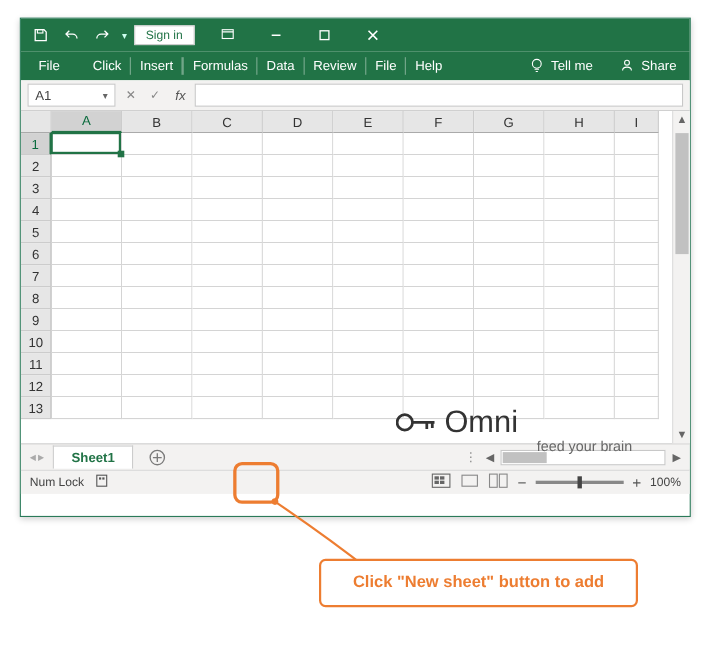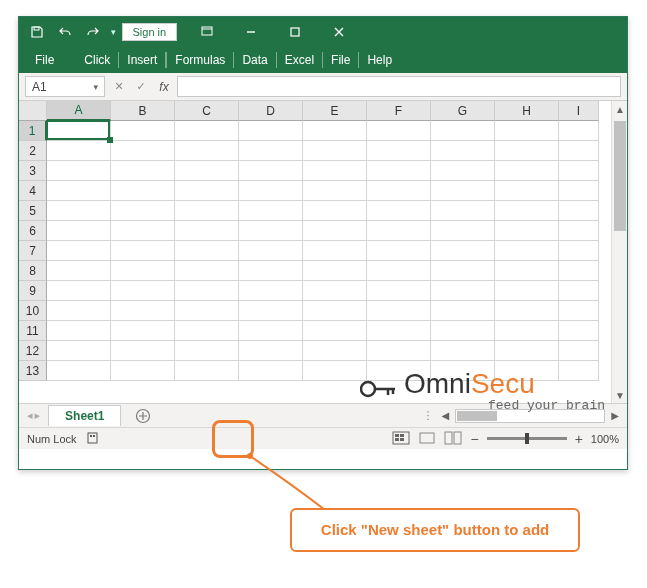--- a/index.html
+++ b/index.html
@@ -66,23 +66,23 @@
 
 
 .statusbar{ height:22px; background:#f3f2f1; border-top:1px solid #d8d8d8; display:flex; align-items:center; font-size:11px; color:#444; padding:0 8px; gap:10px;}
 .sb-right{margin-left:auto; display:flex; align-items:center; gap:8px;}
 .zoom-track{width:80px;height:3px;background:#888;position:relative;}
 .zoom-thumb{position:absolute;left:38px;top:-4px;width:4px;height:11px;background:#444;}
 
 
 .hl-box{ position:absolute; border:3px solid #ed7d31; border-radius:8px; }
 .callout{ position:absolute; border:2px solid #ed7d31; border-radius:6px; background:#fff; padding:10px 14px; text-align:center; color:#ed7d31; font-size:15px; font-weight:600; line-height:1.3; }
-.watermark{ position:absolute; color:#333; font-size:28px; font-family:Georgia,serif; display:flex; align-items:flex-end; }
+.watermark{ position:absolute; color:#333; font-size:28px; font-family:Georgia,serif; display:flex; align-items:center; }
 .wm-orange{ color:#ed7d31; }
-.wm-sub{ position:absolute; font-size:13px; color:#666; font-family:Liberation Mono, monospace; }
+.wm-sub{ position:absolute; font-size:13px; color:#666; font-family:Liberation Sans, sans-serif; }
 
 svg.connector{position:absolute; overflow:visible; pointer-events:none;}
 </style>
 </head>
 <body>
 
 <div class="window">
 
   <div class="titlebar">
     <div class="qat">
@@ -135,25 +135,38 @@
     <div style="width:10px"></div>
     <div class="tab">Click</div>
       <div class="sep"></div>
     <div class="tab">Insert</div>
       <div class="sep"></div>
       <div class="sep"></div>
     <div class="tab">Formulas</div>
       <div class="sep"></div>
     <div class="tab">Data</div>
       <div class="sep"></div>
-    <div class="tab">Excel</div>
+    <div class="tab">Review</div>
       <div class="sep"></div>
     <div class="tab">File</div>
       <div class="sep"></div>
     <div class="tab">Help</div>
+    <div class="tabs-right">
+      <span><svg width="14" height="14" viewBox="0 0 14 14">
+            <circle cx="7" cy="6" r="4" fill="none" stroke="#fff"></circle>
+            <path d="M5 11h4M6 13h2" stroke="#fff"></path>
+          </svg></span>
+      <span>Tell me</span>
+      <span style="width:12px"></span>
+      <span><svg width="14" height="14" viewBox="0 0 14 14">
+            <circle cx="7" cy="5" r="2.2" fill="none" stroke="#fff"></circle>
+            <path d="M3 12c0-2 2-3 4-3s4 1 4 3" fill="none" stroke="#fff"></path>
+          </svg></span>
+      <span>Share</span>
+    </div>
   </div>
 
   <div class="fx-area">
     <div class="namebox">
       <span>A1</span>
       <span class="nbx-chev">▾</span>
     </div>
     <div class="fx-btns">
       <div class="fx-btn">✕</div>
       <div class="fx-btn">✓</div>
@@ -380,21 +393,20 @@
   </div>
 
 </div>
 
 <div class="watermark" style="left:360px;top:368px">
   <svg width="40" height="22" viewBox="0 0 40 22" style="margin-right:4px">
       <circle cx="8" cy="11" r="7" fill="none" stroke="#333" stroke-width="2.5"></circle>
       <path d="M15 11h20M28 11v6M33 11v5" stroke="#333" stroke-width="2.5" fill="none"></path>
     </svg>
   <span>Omni</span>
-    <span class="wm-orange">Secu</span>
 </div>
 <div class="wm-sub" style="left:488px;top:398px">feed your brain</div>
 
 <div class="hl-box" style="left:212px;top:420px;width:42px;height:38px"></div>
 
 <svg class="connector" style="left:0;top:0" width="647" height="588">
   <path d="M250 456 Q 300 490 338 520" fill="none" stroke="#ed7d31" stroke-width="2"></path>
   <circle cx="250" cy="456" r="3" fill="#ed7d31"></circle>
 </svg>
 

